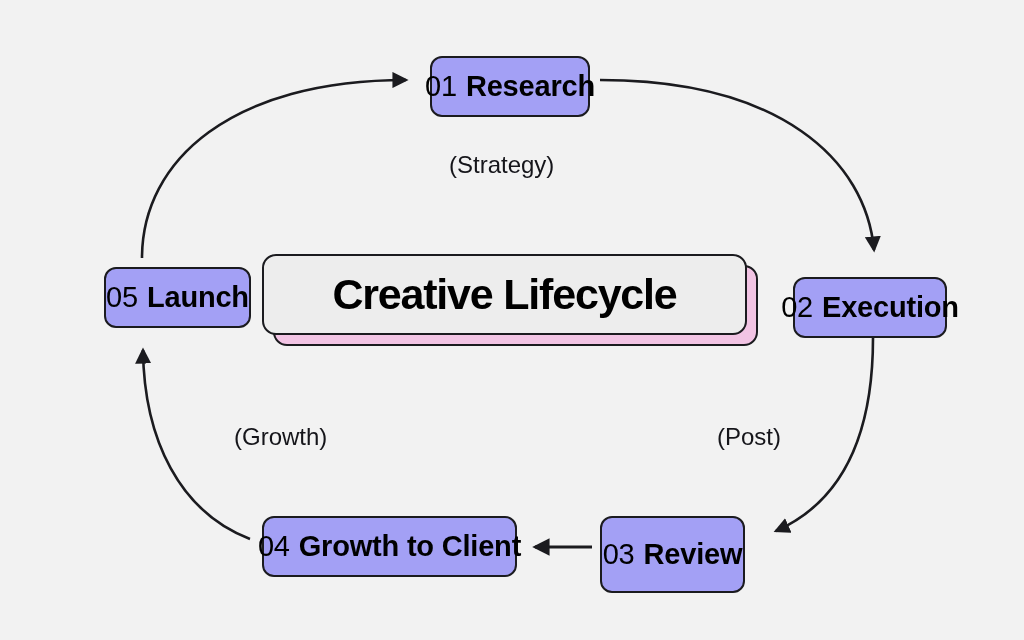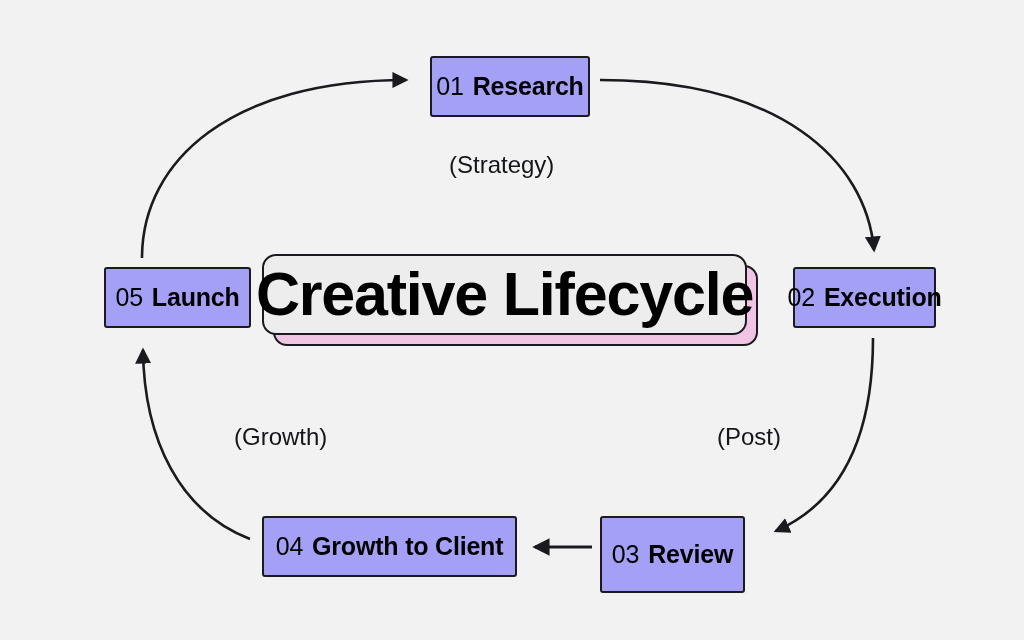--- a/index.html
+++ b/index.html
@@ -31,40 +31,40 @@
     height: 640px;
     pointer-events: none;
   }
 
   
   .node {
     position: absolute;
     box-sizing: border-box;
     background: #a3a0f5;
     border: 2.5px solid #1b1b1f;
-    border-radius: 3px;
+    border-radius: 12px;
     display: flex;
     align-items: center;
     justify-content: center;
     white-space: nowrap;
     color: #000000;
-    font-size: 25px;
+    font-size: 29px;
     letter-spacing: -0.2px;
     line-height: 1;
   }
   .node .num {
     font-weight: 400;
     margin-right: 9px;
   }
   .node .label {
     font-weight: 700;
   }
 
   #node-research      { left: 430px; top: 56px;  width: 160px; height: 61px; }
-  #node-execution     { left: 793px; top: 267px; width: 143px; height: 61px; }
+  #node-execution     { left: 793px; top: 277px; width: 154px; height: 61px; }
   #node-review        { left: 600px; top: 516px; width: 145px; height: 77px; }
   #node-submit        { left: 262px; top: 516px; width: 255px; height: 61px; justify-content: center; }
   #node-launch        { left: 69px;  top: 267px; width: 147px; height: 61px; margin-left: 35px; }
 
   
   #center-wrap {
     position: absolute;
     left: 262px;
     top: 254px;
     width: 496px;
@@ -89,21 +89,21 @@
     height: 81px;
     box-sizing: border-box;
     background: #ededed;
     border: 2.5px solid #1b1b1f;
     border-radius: 14px;
     display: flex;
     align-items: center;
     justify-content: center;
   }
   #center-title {
-    font-size: 61px;
+    font-size: 43px;
     font-weight: 700;
     color: #000000;
     letter-spacing: -1.2px;
     white-space: nowrap;
     line-height: 1;
   }
 
   
   .annotation {
     position: absolute;

